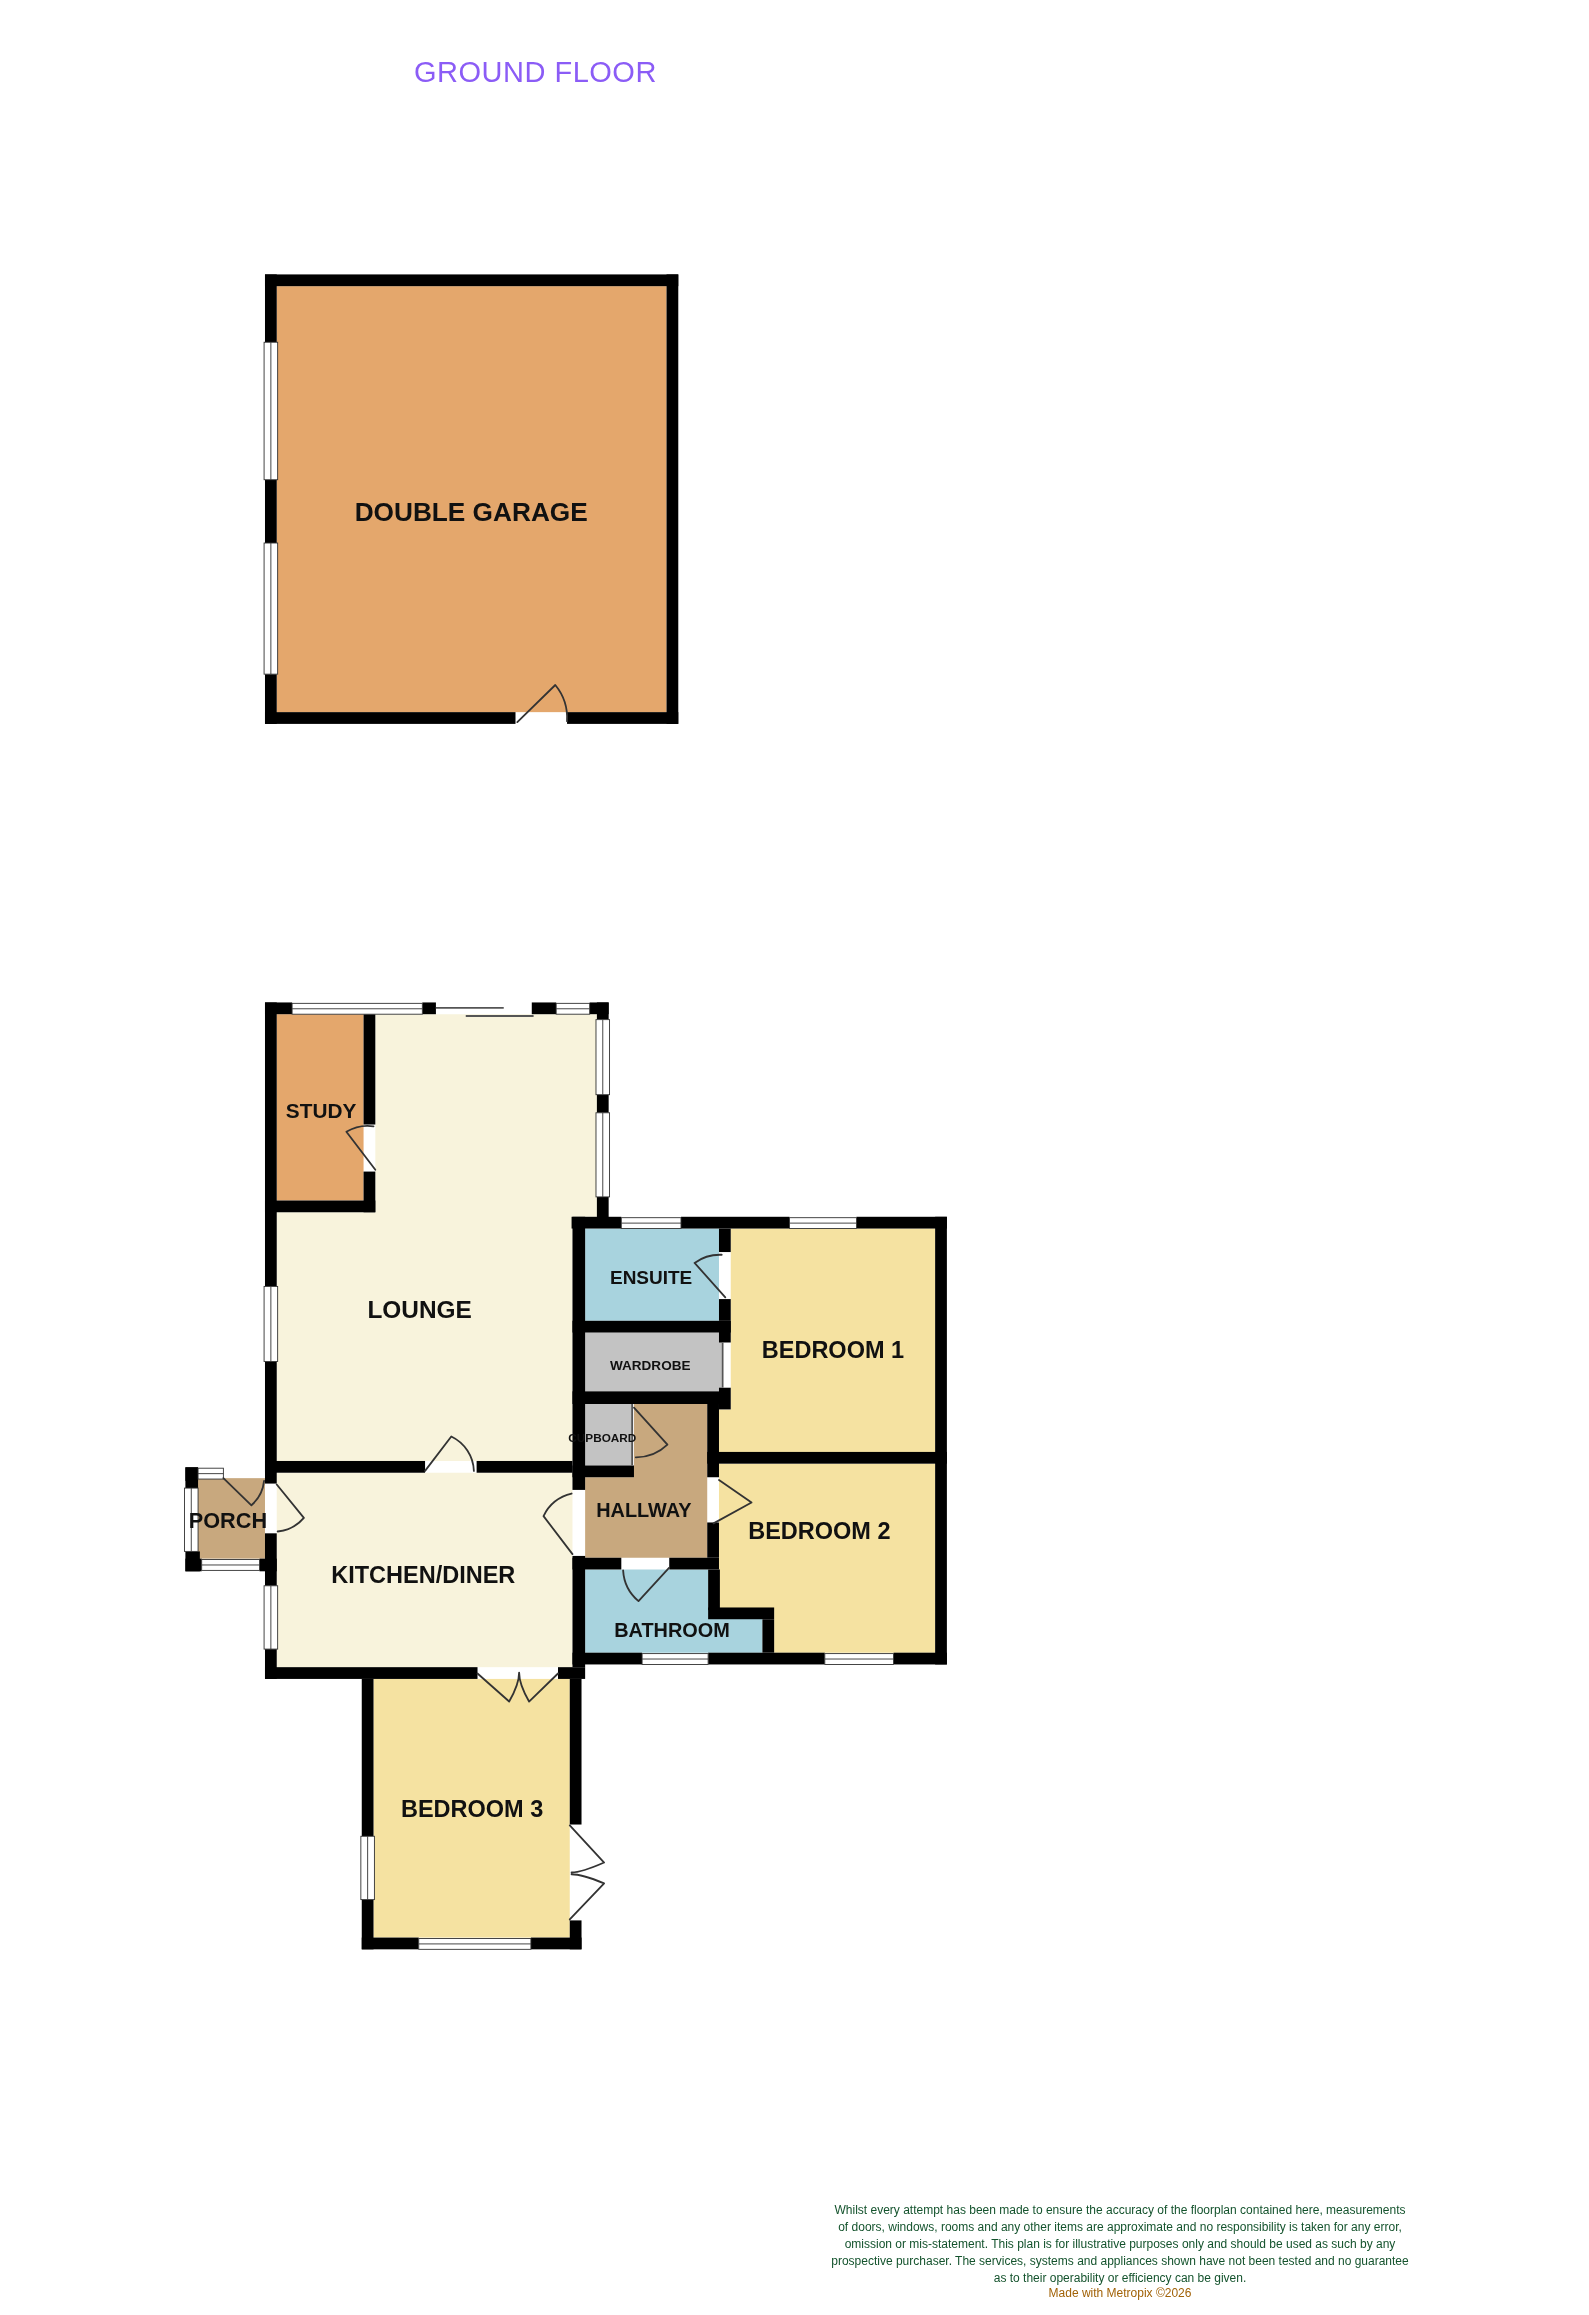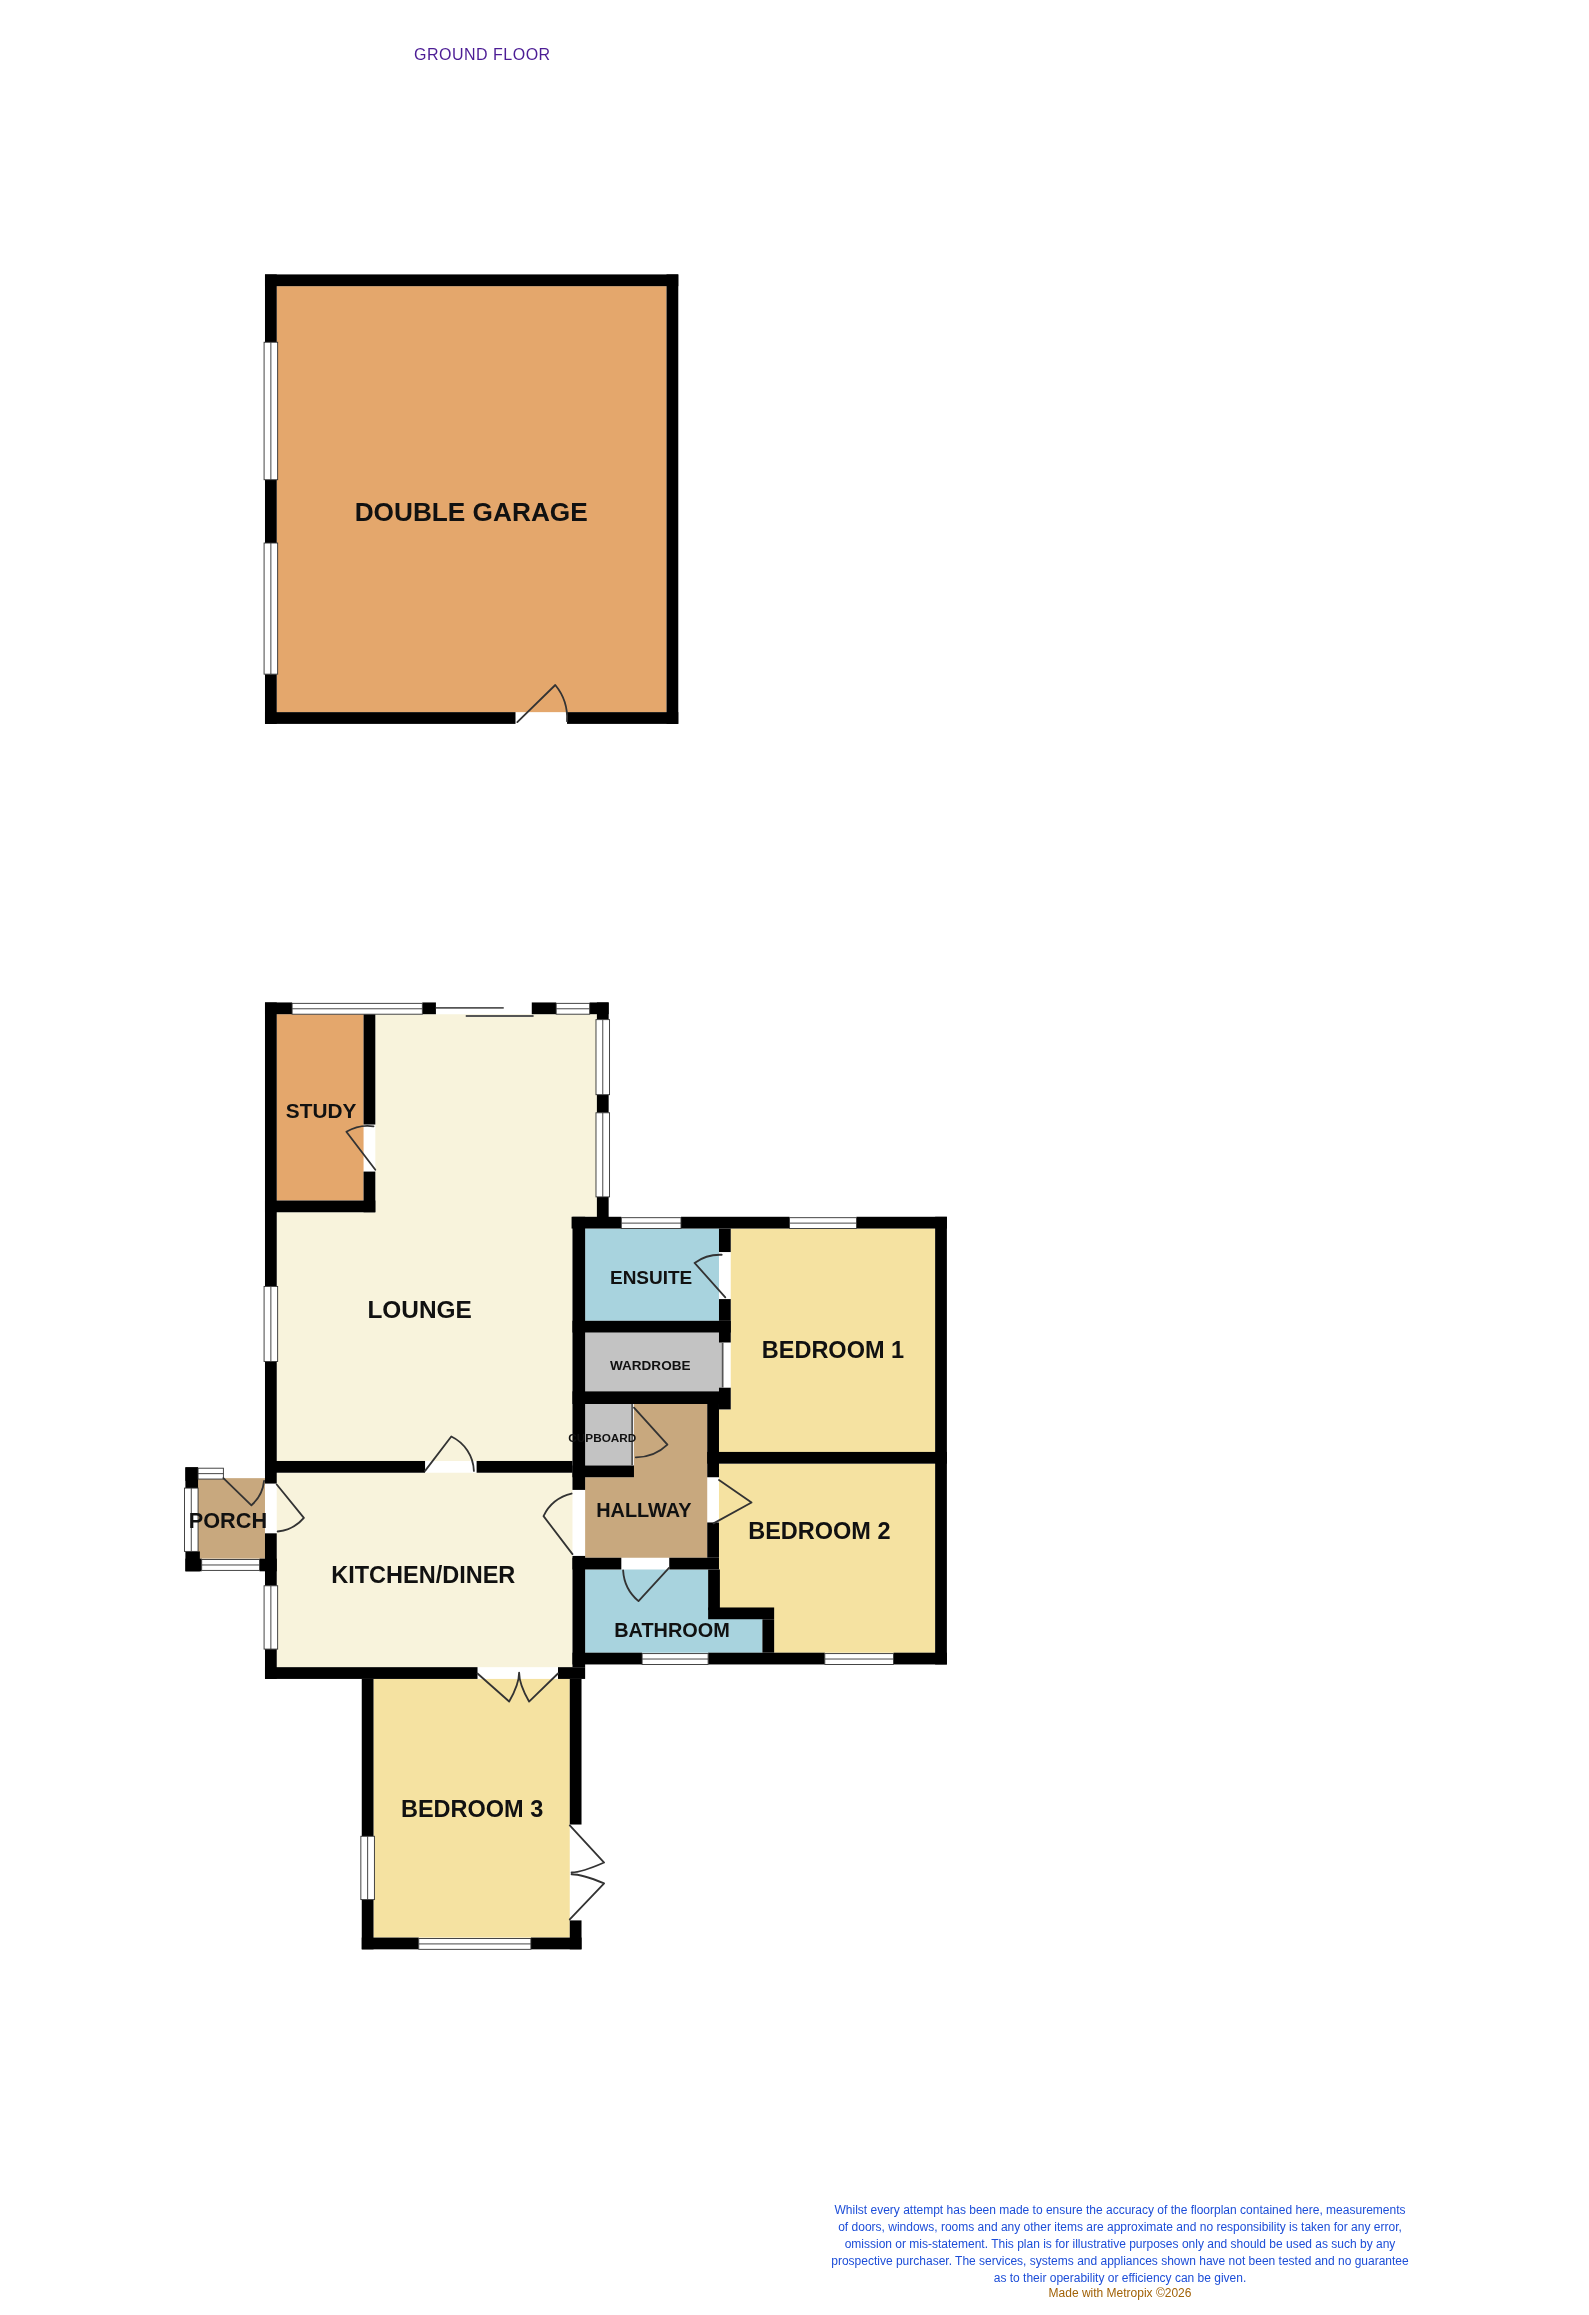--- a/index.html
+++ b/index.html
@@ -1,39 +1,39 @@
 <!DOCTYPE html>
 <html style="font-size:14.5px"><head>
 <meta charset="utf-8">
 <style>
   html,body{margin:0;padding:0;}
   body{
     width:1589px;height:2316px;position:relative;background:#ffffff;
     font-family:"Liberation Sans",sans-serif;overflow:hidden;
   }
   #plan-title{
-    position:absolute;left:414px;top:46px;
-    font-size:16px;color:#4c1d95;letter-spacing:0.5px;
+    position:absolute;left:414px;top:56px;
+    font-size:29px;color:#8b5cf6;letter-spacing:0.5px;
   }
   #floorplan{position:absolute;left:0;top:0;}
   .wall{fill:#000000;}
   .win{fill:#ffffff;stroke:#333333;stroke-width:1;}
   .winline{stroke:#333333;stroke-width:1;fill:none;}
   .door{fill:none;stroke:#333333;stroke-width:2;stroke-linejoin:round;stroke-linecap:round;}
   .thin{stroke:#555555;stroke-width:2;fill:none;}
   .lbl{
     font-family:"Liberation Sans",sans-serif;font-weight:bold;
     text-anchor:middle;
   }
   .s29{font-size:29px;} .s27{font-size:27px;} .s26{font-size:26px;}
   .s24{font-size:24px;} .s23{font-size:23px;} .s22{font-size:22px;}
   .s21{font-size:21px;} .s15{font-size:15px;} .s13{font-size:13px;}
   #footer{
     position:absolute;left:713px;top:2202px;width:814px;
-    font-size:12px;line-height:1.42;color:#1d4ed8;text-align:center;
+    font-size:12px;line-height:1.42;color:#14532d;text-align:center;
     white-space:pre-line;
   }
   #credit{
     position:absolute;left:713px;top:2286px;width:814px;
     font-size:12px;color:#a16207;text-align:center;
   }
 </style>
 </head>
 <body>
 

